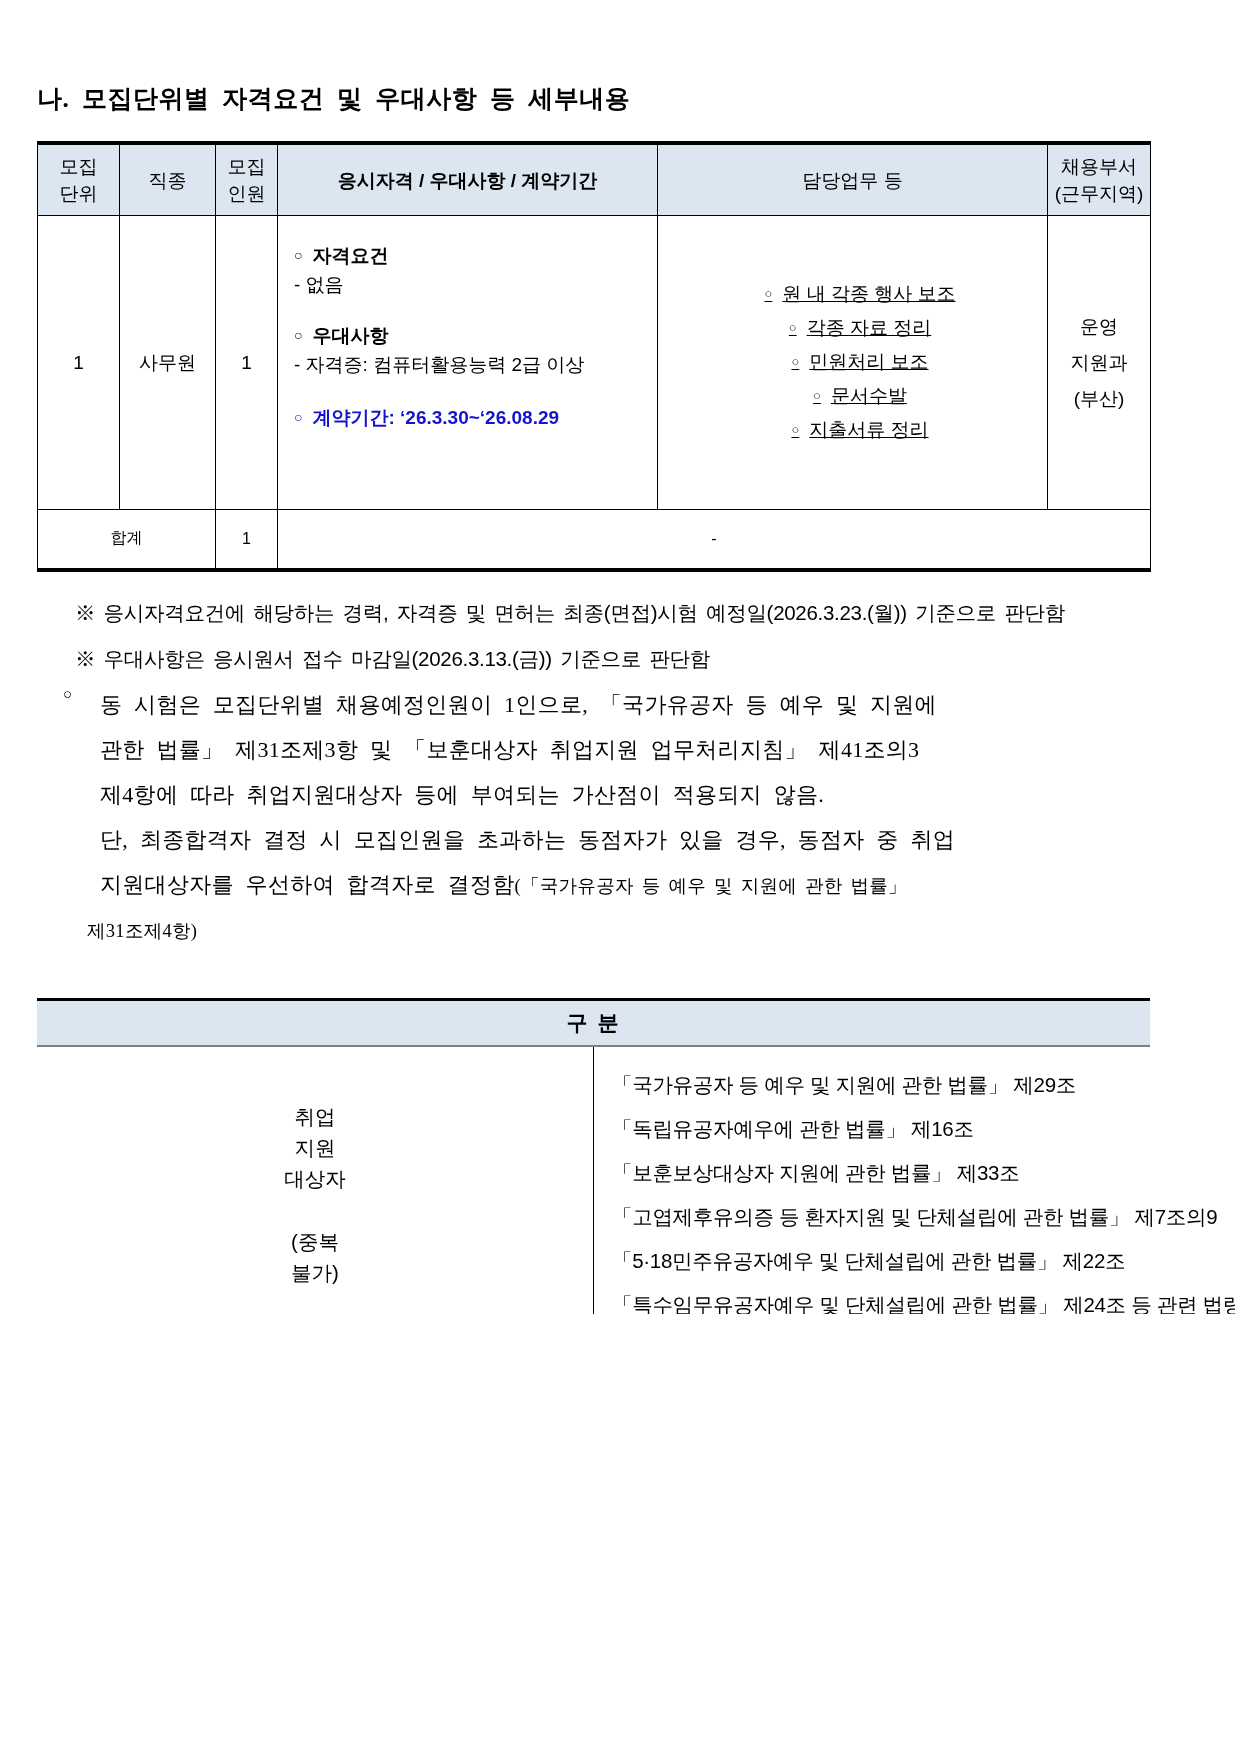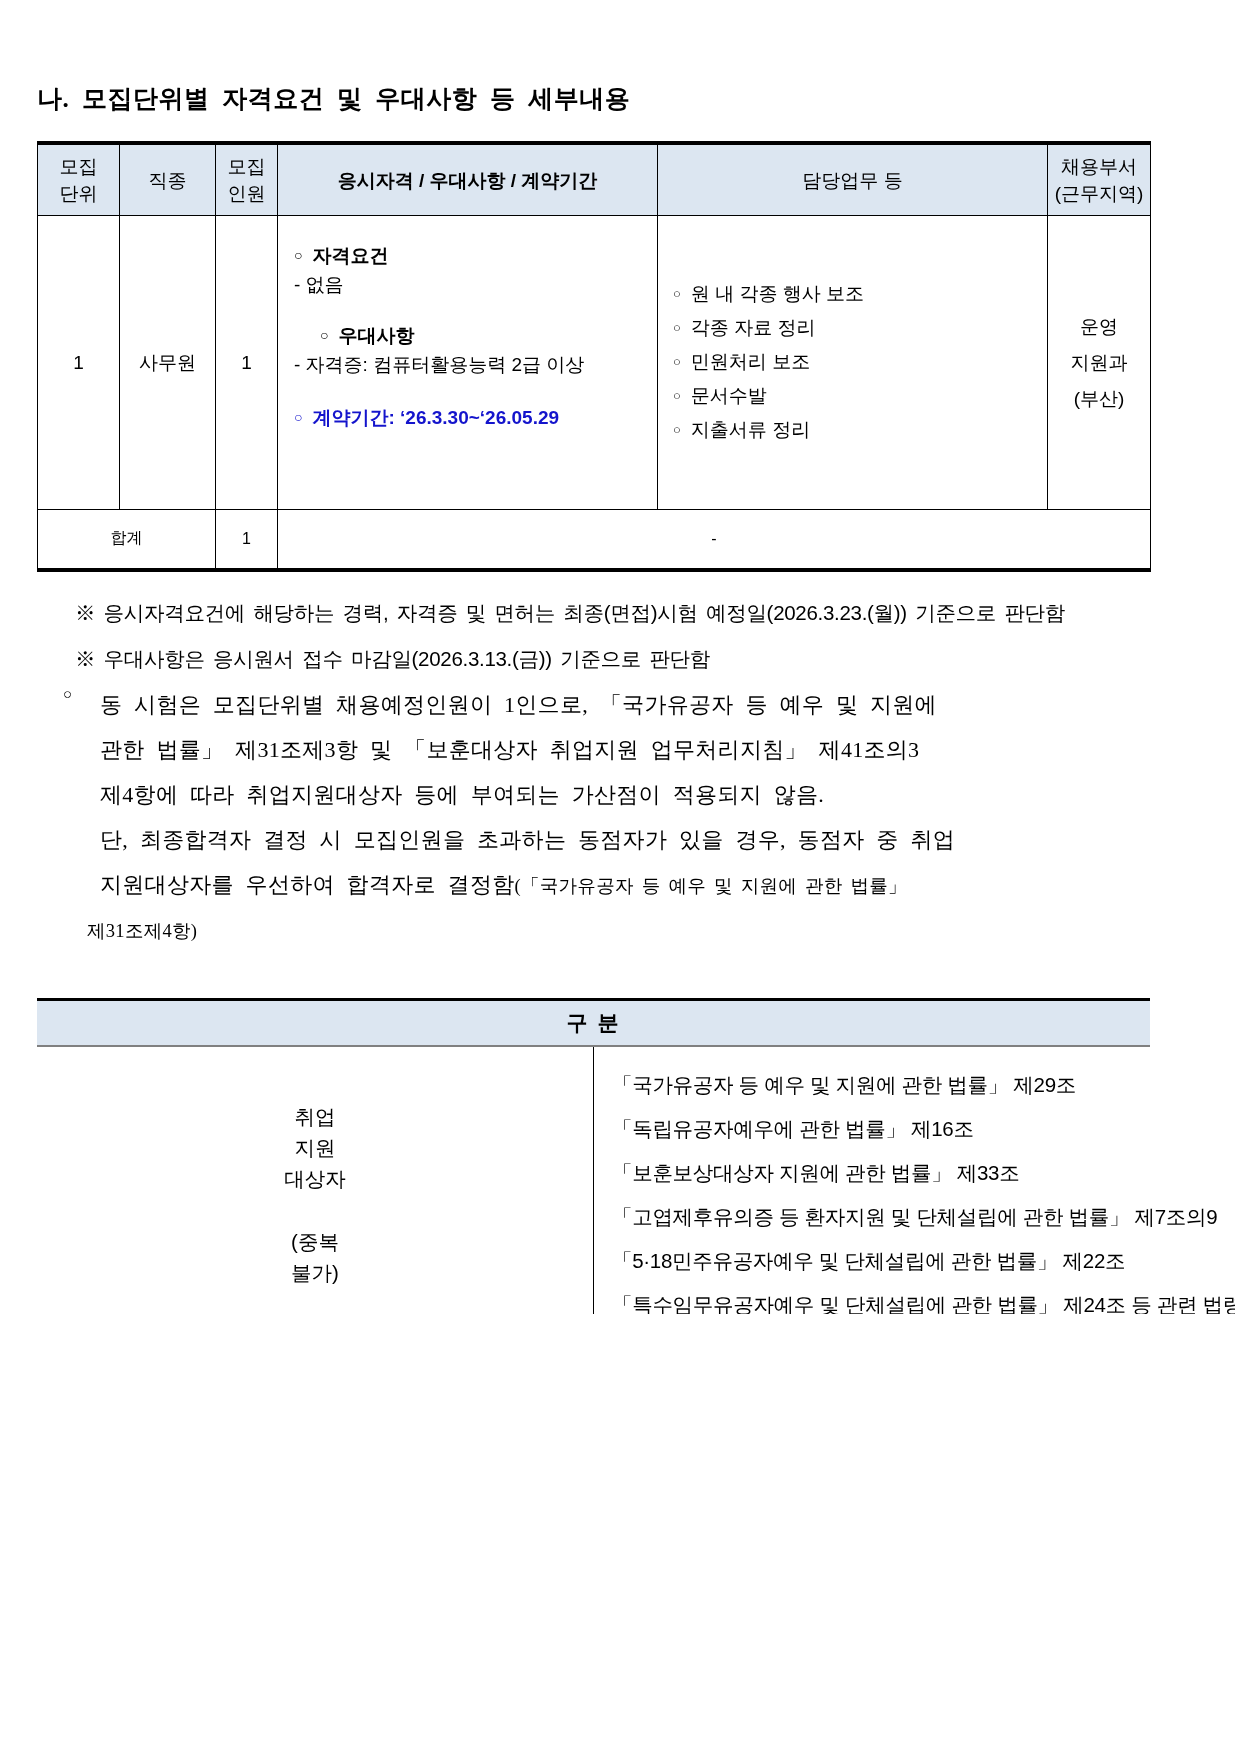--- a/index.html
+++ b/index.html
@@ -38,24 +38,24 @@
     background:#dce6f1;
     font-weight:normal;height:70px;line-height:27px;font-size:19px;
   }
   .t1 thead th.bold{font-weight:bold;}
   .t1 tr.main{height:294px;}
   .t1 td.c-qual{text-align:left;vertical-align:top;padding:26px 6px 0 16px;}
   .q-line{line-height:27px;}
   .q-bullet{font-size:14px;margin-right:10px;position:relative;top:-2px;}
   .q-label{font-weight:bold;}
   .q-sub{line-height:27px;}
-  .mt1{margin-top:24px;margin-left:26px;}
+  .mt1{margin-top:24px;}
   .q-contract{color:#1414cc;font-weight:bold;margin-top:26px;}
   .q-contract .q-bullet{font-weight:normal;}
-  .t1 td.c-duty{text-align:left;padding-left:15px;}
+  .t1 td.c-duty{text-align:center;padding-left:15px;text-decoration:underline;}
   .duty-line{line-height:32px;}
   .duty-bullet{font-size:13px;margin-right:10px;position:relative;top:-2px;}
   .dept-line{line-height:36px;}
   .t1 tr.total{height:60px;font-size:16px;}
   
   .notes{margin:18px 0 0 38px;font-size:20.5px;letter-spacing:-0.3px;word-spacing:3px;}
   .note-line{line-height:46px;white-space:nowrap;}
   .note-wrap2{margin-left:33px;}
   
   .para{
@@ -133,21 +133,21 @@
         <td class="c-qual">
           <div class="q-line">
             <span class="q-bullet">○</span><span class="q-label">자격요건</span>
           </div>
           <div class="q-sub">- 없음</div>
           <div class="q-line mt1">
             <span class="q-bullet">○</span><span class="q-label">우대사항</span>
           </div>
           <div class="q-sub">- 자격증: 컴퓨터활용능력 2급 이상</div>
           <div class="q-line q-contract">
-            <span class="q-bullet">○</span><span>계약기간: ‘26.3.30~‘26.05.29</span>
+            <span class="q-bullet">○</span><span>계약기간: ‘26.3.30~‘26.08.29</span>
           </div>
         </td>
         <td class="c-duty">
           <div class="duty-line"><span class="duty-bullet">○</span><span>원 내 각종 행사 보조</span></div>
           <div class="duty-line"><span class="duty-bullet">○</span><span>각종 자료 정리</span></div>
           <div class="duty-line"><span class="duty-bullet">○</span><span>민원처리 보조</span></div>
           <div class="duty-line"><span class="duty-bullet">○</span><span>문서수발</span></div>
           <div class="duty-line"><span class="duty-bullet">○</span><span>지출서류 정리</span></div>
         </td>
         <td>

